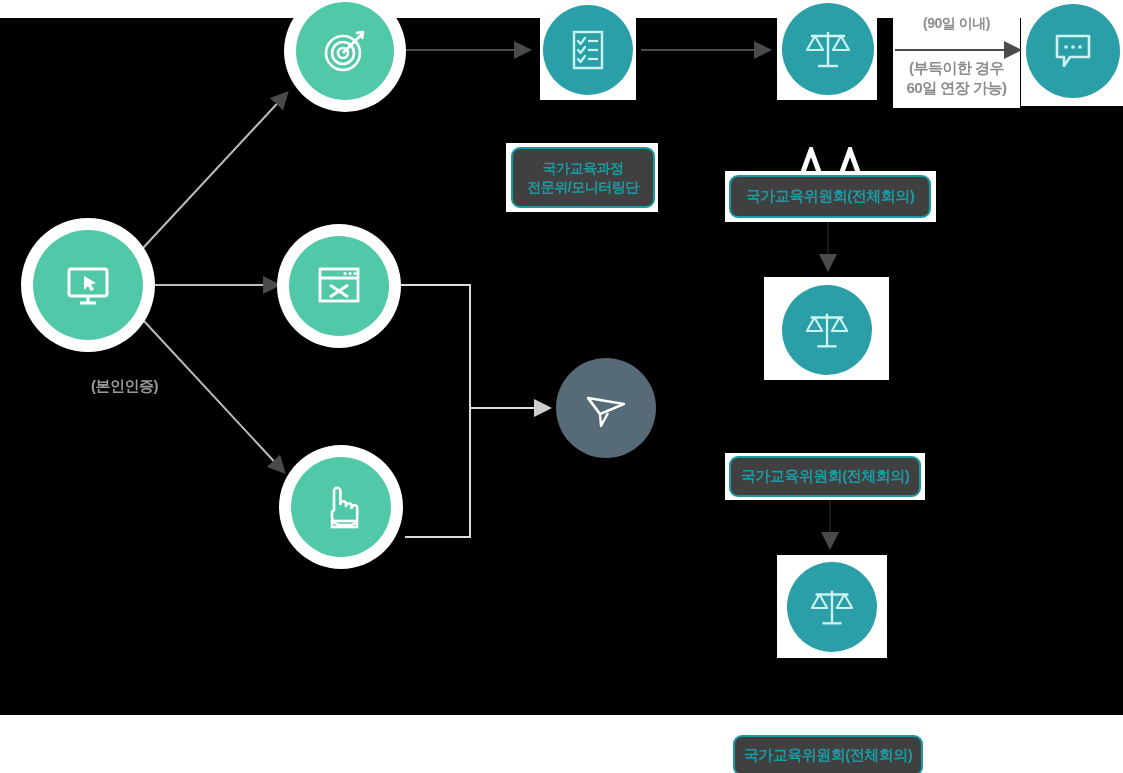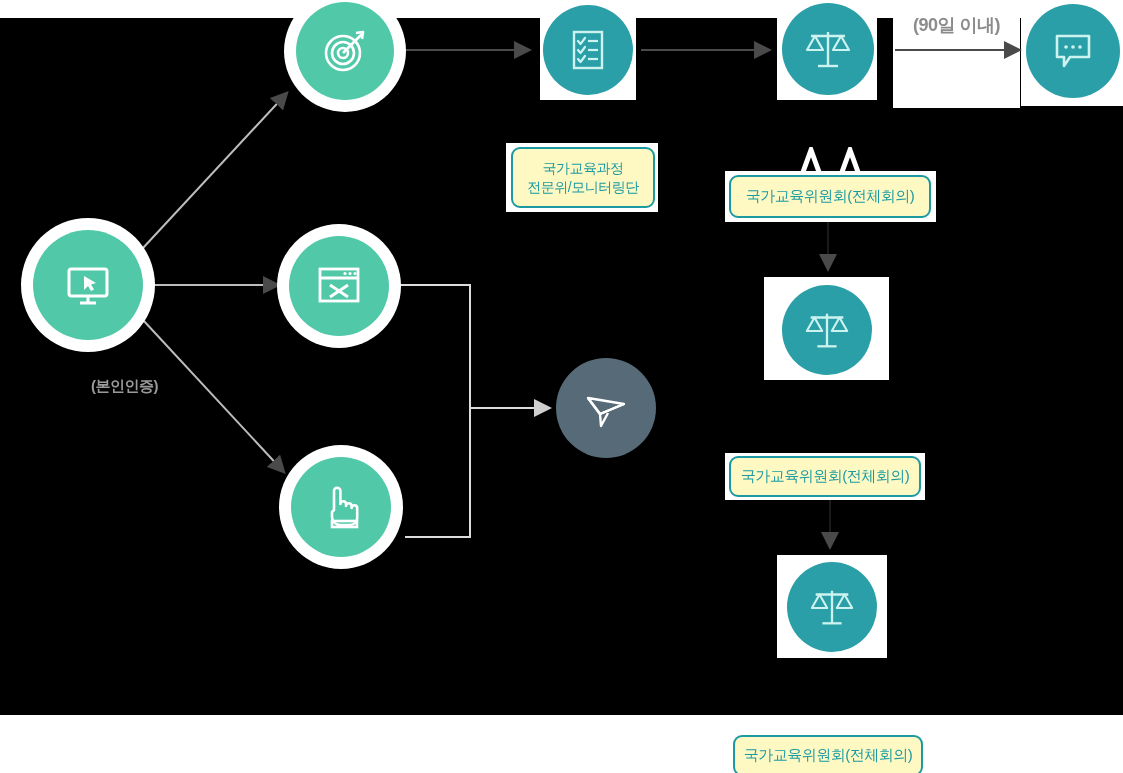--- a/index.html
+++ b/index.html
@@ -38,23 +38,23 @@
     box-shadow:0 0 0 12px #ffffff;
   }
   .node svg{display:block;}
 
   
   .pill{
     position:absolute;
     box-sizing:border-box;
     border:2px solid #1b9aa3;
     border-radius:9px;
-    background:#fef9c3;
+    background:#404040;
     color:#1b9aa3;
-    font-weight:normal;
+    font-weight:bold;
     text-align:center;
     display:flex;align-items:center;justify-content:center;
     line-height:1.35;
     letter-spacing:-0.5px;
     white-space:pre-line;
   }
 
   
   .caption{
     position:absolute;
@@ -241,21 +241,23 @@
   <div class="node teal" style="left:787px;top:562px;width:90px;height:90px;">
     <svg width="48" height="48" viewBox="0 0 50 50">
       <line x1="25" y1="8" x2="25" y2="42" stroke="#cdf3f0" stroke-width="2.4"></line>
       <line x1="8" y1="12" x2="42" y2="12" stroke="#cdf3f0" stroke-width="2.4"></line>
       <line x1="15" y1="42" x2="35" y2="42" stroke="#cdf3f0" stroke-width="2.4"></line>
       <path d="M4 26 L12 12 L20 26 Z" fill="none" stroke="#cdf3f0" stroke-width="2.2" stroke-linejoin="round"></path>
       <path d="M30 26 L38 12 L46 26 Z" fill="none" stroke="#cdf3f0" stroke-width="2.2" stroke-linejoin="round"></path>
     </svg>
   </div>
 
-  <div class="caption" style="left:893px;top:14px;width:127px;font-size:18px;color:#8c8c8c;">(90일 이내)</div>
+  <div class="caption" style="left:893px;top:14px;width:127px;font-size:14px;color:#8c8c8c;">(90일 이내)</div>
+  <div class="caption" style="left:889px;top:58px;width:135px;font-size:15px;color:#8c8c8c;">(부득이한 경우
+60일 연장 가능)</div>
 
   <div class="pill" style="left:511px;top:147px;width:144px;height:61px;font-size:14px;">국가교육과정
 전문위/모니터링단</div>
 
   <div class="pill" style="left:729px;top:175px;width:202px;height:43px;font-size:15px;">국가교육위원회(전체회의)</div>
 
   <div class="pill" style="left:729px;top:456px;width:192px;height:41px;font-size:15px;">국가교육위원회(전체회의)</div>
 
   <div class="pill" style="left:733px;top:735px;width:190px;height:41px;font-size:15px;">국가교육위원회(전체회의)</div>
 

